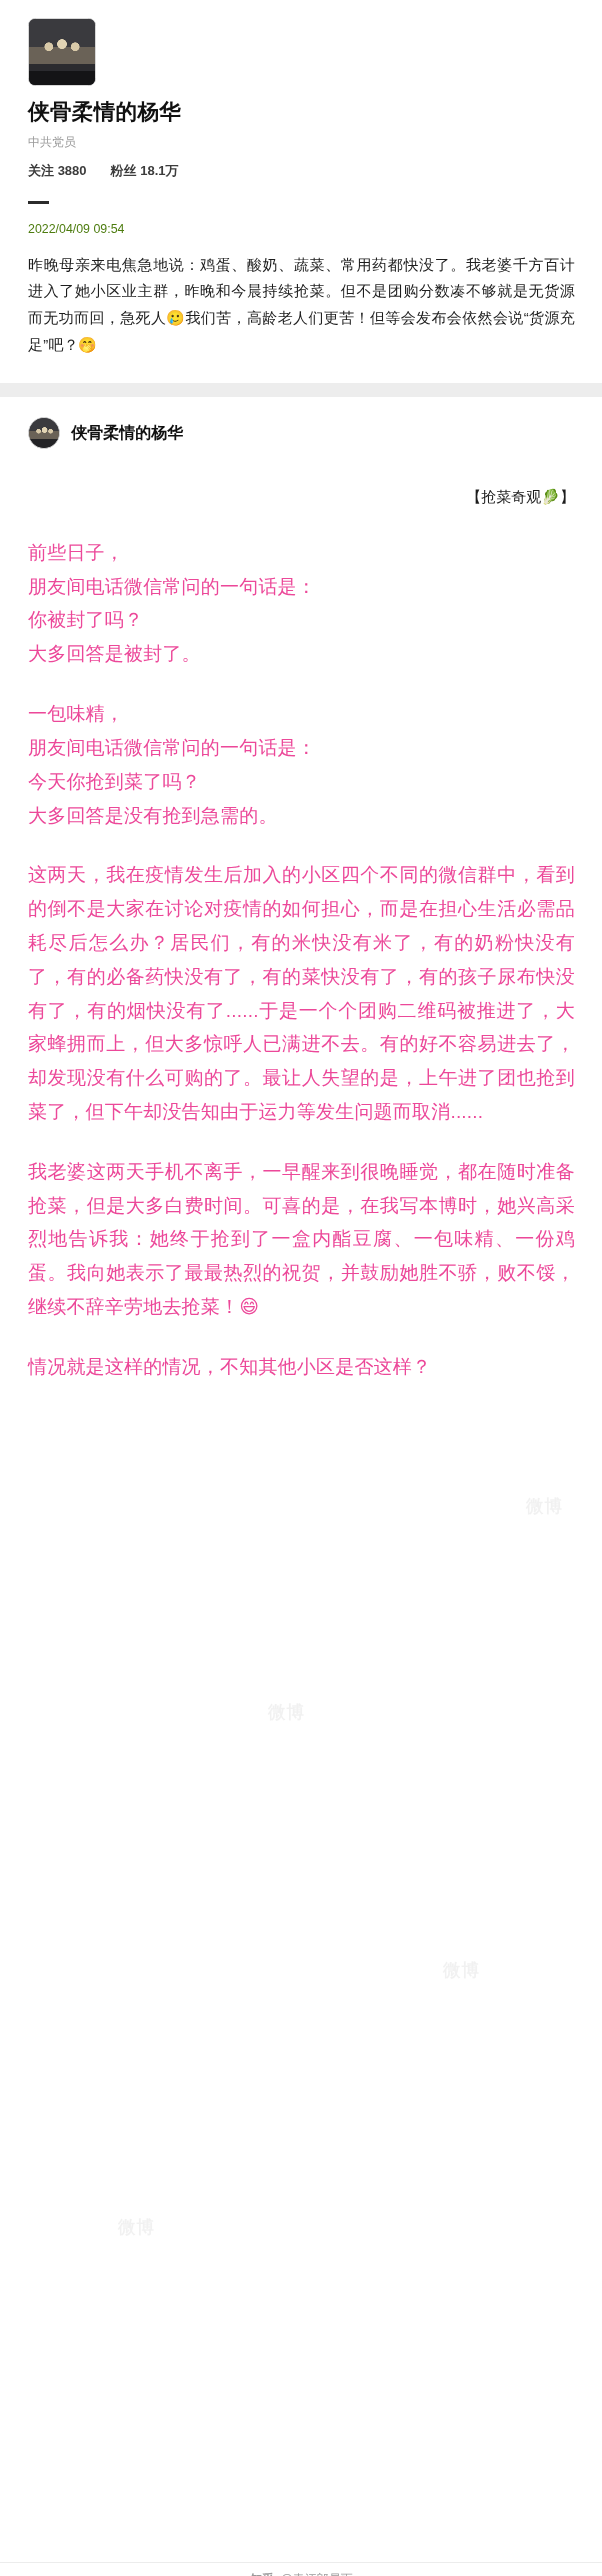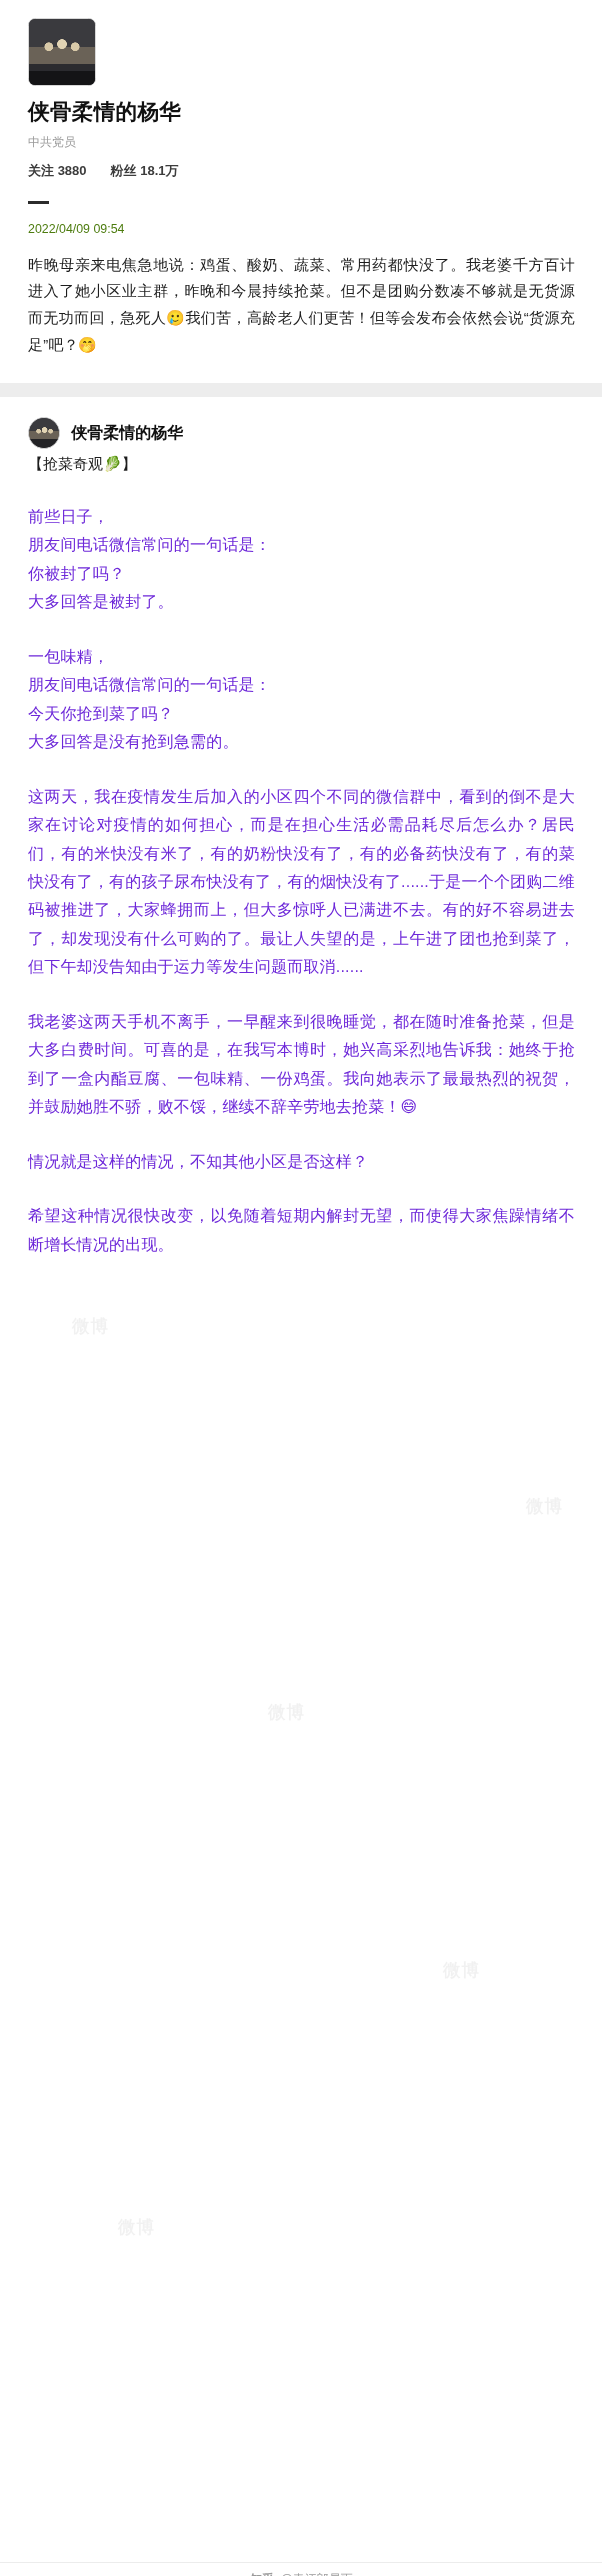--- a/index.html
+++ b/index.html
@@ -155,29 +155,30 @@
       radial-gradient(circle at 72% 44%, #d8c9a8 0 2.1px, transparent 2.6px),
       linear-gradient(#3a3a3e 0 42%, #6a6257 42% 70%, #232326 70% 100%);
   }
   .card2-name {
     font-size: 16px;
     font-weight: bold;
     color: #111111;
   }
 
   .title-line {
-    margin-top: 2px;
+    margin-top: 35px;
     font-size: 15px;
     line-height: 1.7;
     color: #1d1d1d;
+    text-align: right;
   }
   .para {
-    font-size: 16px;
+    font-size: 19px;
     line-height: 1.78;
-    color: #6d28d9;
+    color: #ec4899;
     letter-spacing: 0.2px;
     text-align: justify;
     margin: 0;
   }
   .para + .para { margin-top: 0; }
   .blank { height: 26px; }
 
   
   .footer {
     position: absolute;
@@ -298,21 +299,20 @@
     <div class="blank"></div>
 
     <p class="para">我老婆这两天手机不离手，一早醒来到很晚睡觉，都在随时准备抢菜，但是大多白费时间。可喜的是，在我写本博时，她兴高采烈地告诉我：她终于抢到了一盒内酯豆腐、一包味精、一份鸡蛋。我向她表示了最最热烈的祝贺，并鼓励她胜不骄，败不馁，继续不辞辛劳地去抢菜！😄</p>
 
     <div class="blank"></div>
 
     <p class="para">情况就是这样的情况，不知其他小区是否这样？</p>
 
     <div class="blank"></div>
 
-    <p class="para">希望这种情况很快改变，以免随着短期内解封无望，而使得大家焦躁情绪不断增长情况的出现。</p>
 
     <div class="card-bottom-pad"></div>
   </div>
 
   <div class="footer">
     <span class="zhihu-logo">知乎</span>
     <span class="at">@青江郎易雨</span>
   </div>
 
 </div>

